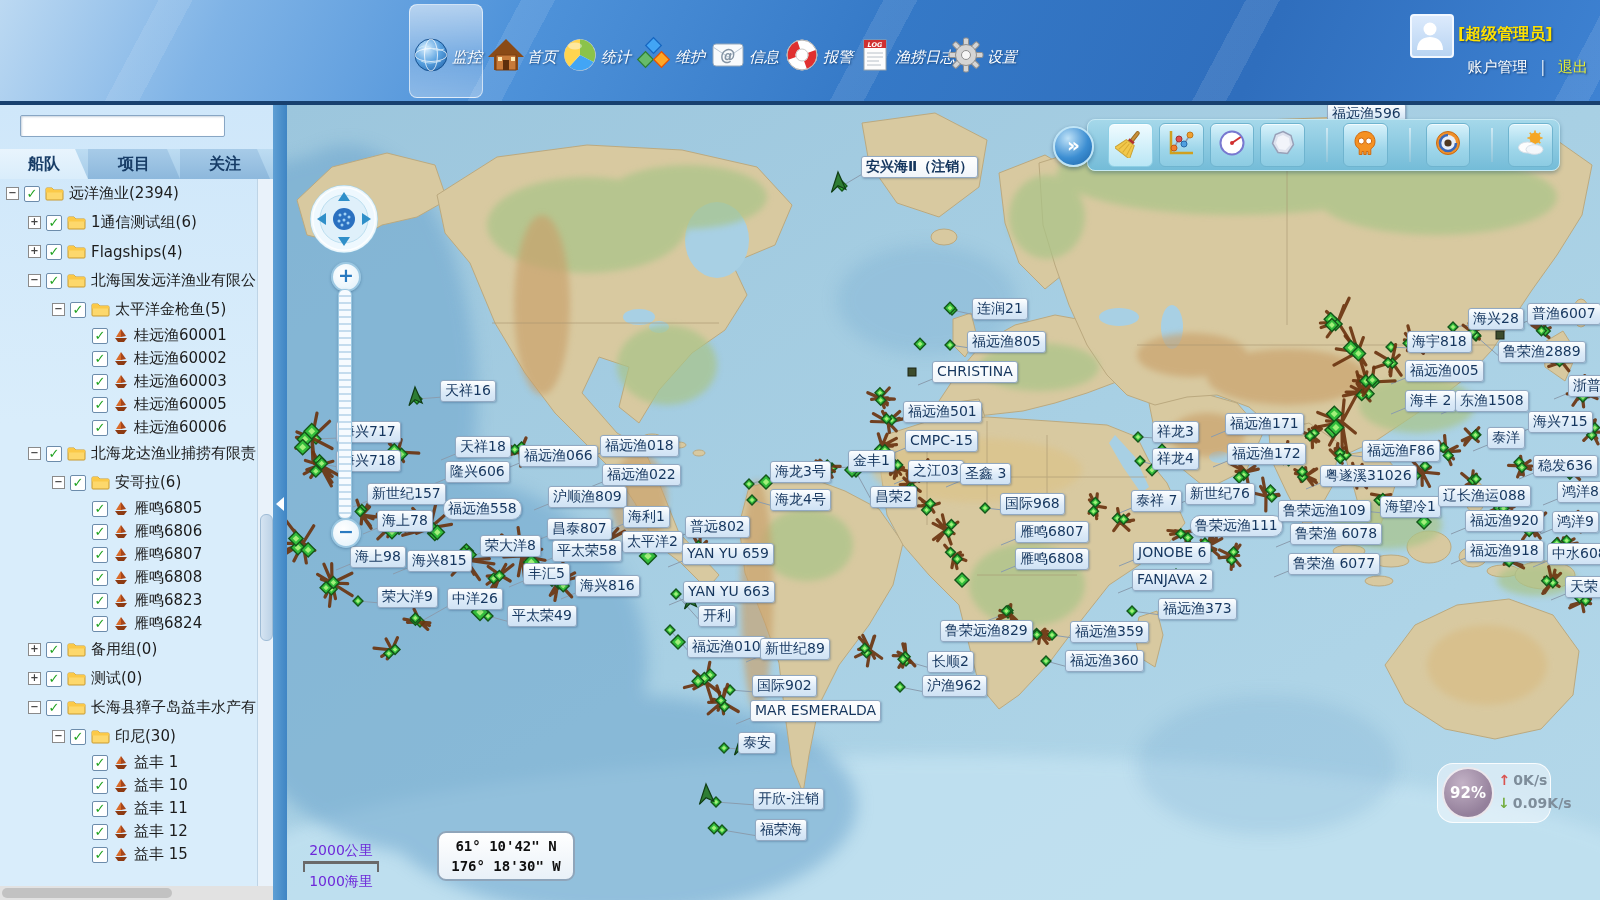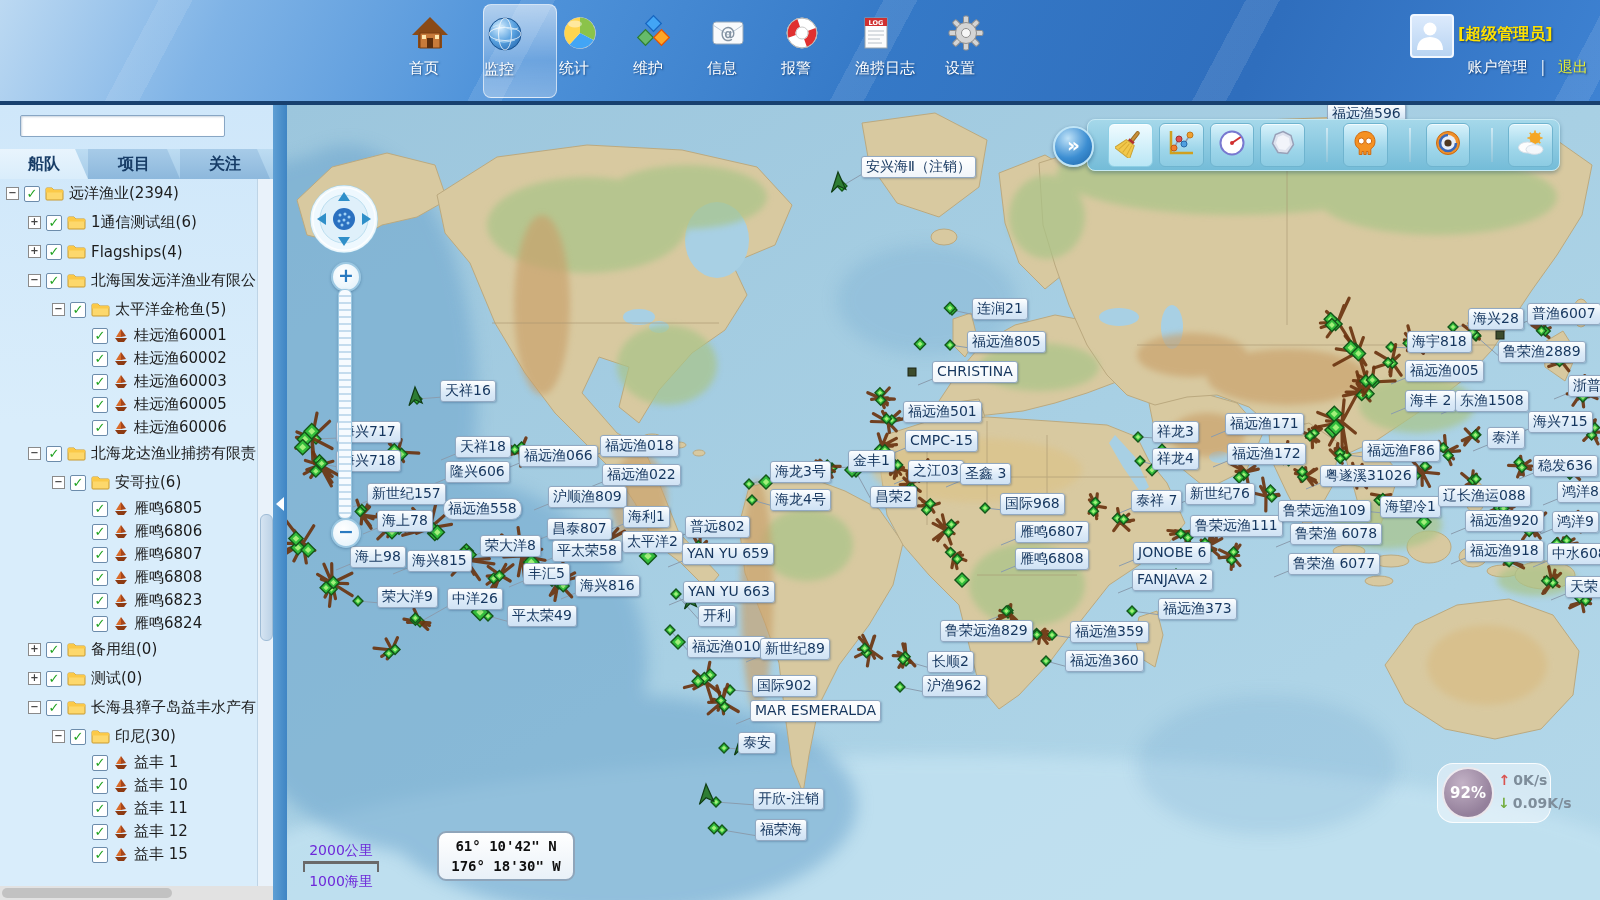--- a/index.html
+++ b/index.html
@@ -6,21 +6,21 @@
   body{width:1600px;height:900px;position:relative;overflow:hidden;font-family:"DejaVu Sans","Liberation Sans",sans-serif;background:#a3cbdf;-webkit-user-select:none;user-select:none;}
   
   #header{position:absolute;left:0;top:0;width:1600px;height:101px;
     background:linear-gradient(115deg,#bcd9f2 0%,#7fb3e6 14%,#4f93da 32%,#3579c7 55%,#2f6ebd 78%,#3e82d2 100%);
     border-bottom:4px solid #17406f;z-index:10;}
   #header .streaks{position:absolute;inset:0;background:
     repeating-linear-gradient(118deg,rgba(255,255,255,0) 0 140px,rgba(255,255,255,.10) 140px 170px,rgba(255,255,255,0) 170px 320px);pointer-events:none;}
   #app-title{position:absolute;left:46px;top:30px;font-size:27px;font-weight:bold;color:#ffffff;letter-spacing:3px;
     text-shadow:0 0 2px #0c3a77,2px 2px 3px rgba(18,62,124,.95);}
   #nav{position:absolute;left:408px;top:4px;height:94px;display:flex;align-items:stretch;}
-  .nav-item{width:72px;margin:0 1px;display:flex;flex-direction:column;align-items:flex-start;justify-content:flex-start;padding-top:8px;cursor:pointer;border-radius:8px;}
+  .nav-item{width:72px;margin:0 1px;display:flex;flex-direction:row;align-items:center;justify-content:flex-start;padding-top:8px;cursor:pointer;border-radius:8px;font-style:italic;}
   .nav-item.wide{width:88px;}
   .nav-item.active{background:linear-gradient(rgba(255,255,255,.55),rgba(255,255,255,.18) 60%,rgba(255,255,255,.30));border:1px solid rgba(255,255,255,.6);}
   .nav-ico{width:42px;height:42px;display:flex;align-items:center;justify-content:center;}
   .nav-lbl{margin-top:5px;font-size:15px;color:#ffffff;text-shadow:1px 1px 2px rgba(20,60,110,.8);white-space:nowrap;}
   #user-area{position:absolute;right:12px;top:12px;width:200px;z-index:11;}
   #avatar{position:absolute;left:22px;top:2px;width:40px;height:40px;background:linear-gradient(#dceafc,#b8d4f2);border:2px solid #f2f8ff;border-radius:4px;}
   #role-label{position:absolute;left:70px;top:12px;font-size:16px;font-weight:bold;color:#ffe200;text-shadow:1px 1px 2px #123a6e;white-space:nowrap;}
   #account-row{position:absolute;left:0px;top:46px;width:200px;text-align:right;font-size:15px;color:#ffffff;text-shadow:1px 1px 2px #123a6e;white-space:nowrap;}
   #account-row .sep{margin:0 8px;color:#dceaf8;}
   #logout-link{color:#e4ec36;cursor:pointer;}
@@ -91,50 +91,50 @@
   #netrow-down{top:31px;}
   #netrow-up .arrow{color:#d9534f;}
   #netrow-down .arrow{color:#74ad3f;}
 </style>
 </head>
 <body>
 
 <div id="header">
   <div class="streaks"></div>
   <div id="nav">
-      <div class="nav-item">
-        <span class="nav-ico">
-          <svg width="40" height="40" viewBox="0 0 40 40">
-            <path d="M20 4 L38 22 L32 22 L32 35 L8 35 L8 22 L2 22 Z" fill="#8a4a16"></path>
-            <rect x="10" y="20" width="20" height="15" fill="#c87b3a" stroke="#7a3f10"></rect>
-            <rect x="17" y="25" width="6" height="10" fill="#5e2f0c"></rect>
-            <rect x="12" y="22" width="4" height="4" fill="#ffe9b0"></rect>
-            <rect x="25" y="22" width="4" height="4" fill="#ffe9b0"></rect>
-          </svg>
-        </span>
-  <span class="nav-lbl">首页</span>
-      </div>
       <div class="nav-item active">
         <span class="nav-ico">
           <svg width="40" height="40" viewBox="0 0 40 40">
             <defs>
               <radialGradient id="gg" cx="0.35" cy="0.3" r="0.9">
                 <stop offset="0" stop-color="#d8efff"></stop>
                 <stop offset="0.5" stop-color="#5aa2e0"></stop>
                 <stop offset="1" stop-color="#1c5fa8"></stop>
               </radialGradient>
             </defs>
             <circle cx="20" cy="20" r="16" fill="url(#gg)" stroke="#15508f"></circle>
             <ellipse cx="20" cy="20" rx="16" ry="6.5" fill="none" stroke="rgba(255,255,255,.75)"></ellipse>
             <ellipse cx="20" cy="20" rx="6.5" ry="16" fill="none" stroke="rgba(255,255,255,.75)"></ellipse>
             <path d="M8 13 Q14 9 20 13 T33 14" stroke="#cfe8f8" fill="none" opacity=".8"></path>
             <path d="M10 26 Q18 30 30 26" stroke="#cfe8f8" fill="none" opacity=".8"></path>
           </svg>
         </span>
   <span class="nav-lbl">监控</span>
+      </div>
+      <div class="nav-item">
+        <span class="nav-ico">
+          <svg width="40" height="40" viewBox="0 0 40 40">
+            <path d="M20 4 L38 22 L32 22 L32 35 L8 35 L8 22 L2 22 Z" fill="#8a4a16"></path>
+            <rect x="10" y="20" width="20" height="15" fill="#c87b3a" stroke="#7a3f10"></rect>
+            <rect x="17" y="25" width="6" height="10" fill="#5e2f0c"></rect>
+            <rect x="12" y="22" width="4" height="4" fill="#ffe9b0"></rect>
+            <rect x="25" y="22" width="4" height="4" fill="#ffe9b0"></rect>
+          </svg>
+        </span>
+  <span class="nav-lbl">首页</span>
       </div>
       <div class="nav-item">
         <span class="nav-ico">
           <svg width="40" height="40" viewBox="0 0 40 40">
             <circle cx="20" cy="20" r="15.5" fill="#f4f8fb" stroke="#b8c4d0"></circle>
             <path d="M20 20 L20 4.5 A15.5 15.5 0 0 1 33.5 27 Z" fill="#8bc34a"></path>
             <path d="M20 20 L33.5 27 A15.5 15.5 0 0 1 9.5 31.5 Z" fill="#42a5f5"></path>
             <path d="M20 20 L9.5 31.5 A15.5 15.5 0 0 1 20 4.5 Z" fill="#ffd54f"></path>
             <ellipse cx="15" cy="11" rx="7" ry="3.5" fill="rgba(255,255,255,.45)"></ellipse>
           </svg>
@@ -1404,21 +1404,21 @@
     <g>
       <path d="M1295 497 L1296.8 506.6 M1295 497 L1282.8 502.9 M1295 497 L1303.6 498.6 M1295 497 L1283.8 501.0 M1295 497 L1303.5 494.0 M1295 497 L1296.5 483.7 M1295 497 L1304.1 488.9 M1295 497 L1284.2 500.1 M1295 497 L1302.0 494.2 M1295 497 L1304.0 487.2 " stroke="#6b3410" stroke-width="3.2" stroke-linecap="round" fill="none" opacity="0.92"></path>
       <rect x="-3.5" y="-3.5" width="7" height="7" transform="translate(1292.979465020576,493.23283950617287) rotate(45)" fill="#33bd3c" stroke="#14571a" stroke-width="1.4"></rect>
       <rect x="-1.575" y="-1.575" width="3.15" height="3.15" transform="translate(1292.979465020576,493.23283950617287) rotate(45)" fill="#a2f07a"></rect>
       <rect x="-3.5" y="-3.5" width="7" height="7" transform="translate(1298.6689300411522,495.74699588477364) rotate(45)" fill="#33bd3c" stroke="#14571a" stroke-width="1.4"></rect>
       <rect x="-1.575" y="-1.575" width="3.15" height="3.15" transform="translate(1298.6689300411522,495.74699588477364) rotate(45)" fill="#a2f07a"></rect>
     </g>
   </svg>
 <div id="labels">
     <div class="map-label" style="left: 1040px; top: -2px; z-index: 1;">福远渔596</div>
-    <div class="map-label light" style="left: 574px; top: 51px;">安兴海Ⅱ（注销）</div>
+    <div class="map-label light" style="left: 574px; top: 51px; font-weight: bold;">安兴海Ⅱ（注销）</div>
     <div class="map-label" style="left: 153px; top: 275px;">天祥16</div>
     <div class="map-label" style="left: 49px; top: 316px;">海兴717</div>
     <div class="map-label" style="left: 49px; top: 345px;">海兴718</div>
     <div class="map-label" style="left: 168px; top: 331px;">天祥18</div>
     <div class="map-label" style="left: 158px; top: 356px;">隆兴606</div>
     <div class="map-label" style="left: 232px; top: 340px;">福远渔066</div>
     <div class="map-label" style="left: 313px; top: 330px;">福远渔018</div>
     <div class="map-label" style="left: 315px; top: 359px;">福远渔022</div>
     <div class="map-label" style="left: 80px; top: 378px;">新世纪157</div>
     <div class="map-label" style="left: 261px; top: 381px;">沪顺渔809</div>
@@ -1464,21 +1464,21 @@
     <div class="map-label" style="left: 653px; top: 515px;">鲁荣远渔829</div>
     <div class="map-label" style="left: 640px; top: 546px;">长顺2</div>
     <div class="map-label" style="left: 635px; top: 570px;">沪渔962</div>
     <div class="map-label" style="left: 783px; top: 516px;">福远渔359</div>
     <div class="map-label" style="left: 778px; top: 545px;">福远渔360</div>
     <div class="map-label" style="left: 871px; top: 493px;">福远渔373</div>
     <div class="map-label" style="left: 865px; top: 316px;">祥龙3</div>
     <div class="map-label" style="left: 865px; top: 343px;">祥龙4</div>
     <div class="map-label" style="left: 844px; top: 385px;">泰祥 7</div>
     <div class="map-label" style="left: 898px; top: 378px;">新世纪76</div>
-    <div class="map-label" style="left: 903px; top: 410px;">鲁荣远渔111</div>
+    <div class="map-label" style="left: 903px; top: 410px; border-radius: 10px;">鲁荣远渔111</div>
     <div class="map-label" style="left: 846px; top: 437px;">JONOBE 6</div>
     <div class="map-label" style="left: 845px; top: 464px;">FANJAVA 2</div>
     <div class="map-label" style="left: 938px; top: 308px;">福远渔171</div>
     <div class="map-label" style="left: 940px; top: 338px;">福远渔172</div>
     <div class="map-label" style="left: 991px; top: 395px;">鲁荣远渔109</div>
     <div class="map-label" style="left: 1003px; top: 418px;">鲁荣渔 6078</div>
     <div class="map-label" style="left: 1001px; top: 448px;">鲁荣渔 6077</div>
     <div class="map-label" style="left: 1093px; top: 391px;">海望冷1</div>
     <div class="map-label" style="left: 1033px; top: 360px;">粤遂溪31026</div>
     <div class="map-label" style="left: 1075px; top: 335px;">福远渔F86</div>

